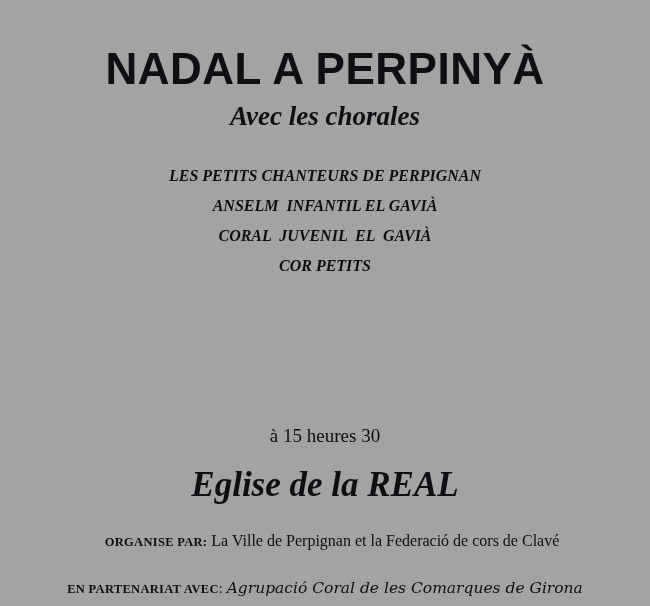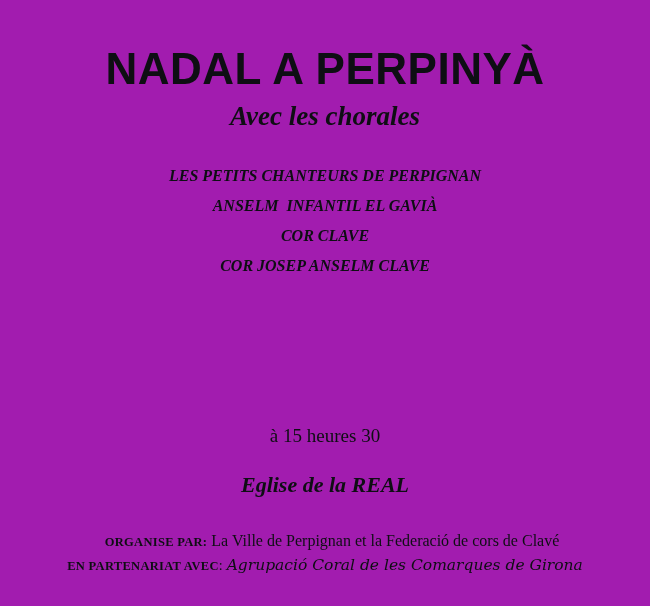--- a/index.html
+++ b/index.html
@@ -4,21 +4,21 @@
 <style>
   html, body {
     margin: 0;
     padding: 0;
     background: #ffffff;
   }
   .page {
     position: relative;
     width: 650px;
     height: 606px;
-    background: #a21caf;
+    background: #a3a3a3;
     color: #0e0e13;
     overflow: hidden;
   }
   .abs {
     position: absolute;
     left: 0;
     width: 100%;
     text-align: center;
   }
   .title {
@@ -60,36 +60,36 @@
     font-family: "Liberation Serif", serif;
     font-weight: normal;
     font-size: 19px;
     line-height: 24px;
   }
   .venue {
     top: 467px;
     font-family: "Liberation Serif", serif;
     font-weight: bold;
     font-style: italic;
-    font-size: 22px;
+    font-size: 35px;
     line-height: 36px;
     text-align: center;
   }
   .credit-line1 {
     top: 529px;
     font-family: "Liberation Serif", serif;
     font-size: 16px;
     line-height: 23px;
     padding-left: 7px;
   }
   .credit-line2 {
-    top: 551px;
+    top: 579px;
     font-family: "Liberation Serif", serif;
     font-size: 16px;
-    line-height: 28px;
+    line-height: 17px;
   }
   .credit-label {
     font-family: "Liberation Serif", serif;
     font-weight: bold;
     font-size: 12.5px;
     letter-spacing: 0.3px;
   }
   .credit-colon {
     font-size: 14px;
   }
@@ -104,22 +104,22 @@
 
 <div class="page">
 
   <h1 class="abs title">NADAL A PERPINYÀ</h1>
 
   <div class="abs subtitle">Avec les chorales</div>
 
   <div class="abs chorales">
     <div class="chorale">LES PETITS CHANTEURS DE PERPIGNAN</div>
     <div class="chorale">ANSELM  INFANTIL EL GAVIÀ</div>
-    <div class="chorale">COR CLAVE</div>
-    <div class="chorale">COR JOSEP ANSELM CLAVE</div>
+    <div class="chorale">CORAL  JUVENIL  EL  GAVIÀ</div>
+    <div class="chorale">COR PETITS</div>
   </div>
 
 
   <div class="abs time">à 15 heures 30</div>
 
   <div class="abs venue">Eglise de la REAL</div>
 
   <div class="abs credit-line1">
     <span class="credit-label">ORGANISE PAR:</span>
     <span>La Ville de Perpignan et la Federació de cors de Clavé</span>

